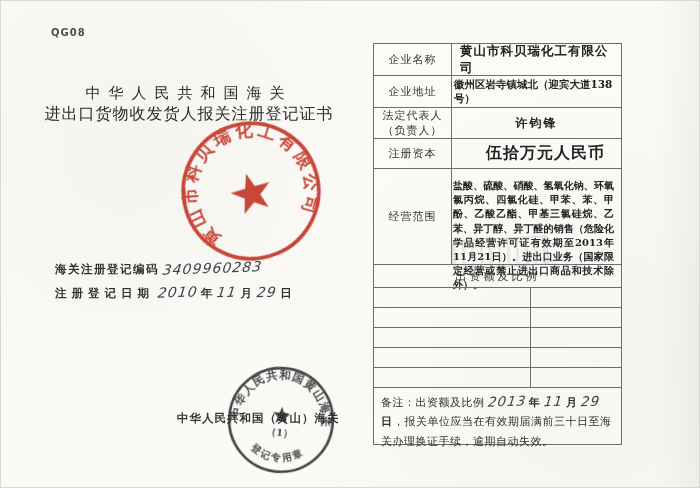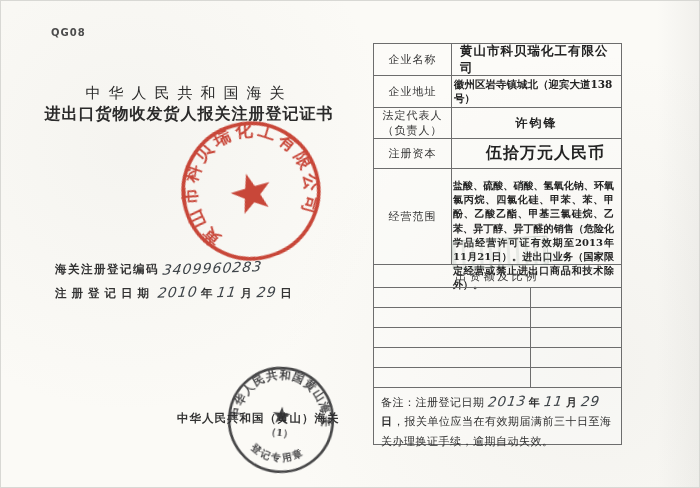--- a/index.html
+++ b/index.html
@@ -11,21 +11,21 @@
       linear-gradient(90deg, rgba(0,0,0,0) 94%, rgba(110,110,110,.07)),
       #fbfaf6;
     font-family:"DejaVu Serif", serif;
     color:#2f2f2f;
     border:1px solid #d8d8d4;
     box-sizing:border-box;
   }
   .abs{position:absolute;}
   .form-code{left:50px;top:26px;font-size:10px;letter-spacing:1px;color:#4c4c4c;font-family:"DejaVu Sans",sans-serif;font-weight:bold;}
   .title{left:28px;top:83px;width:320px;text-align:center;font-size:15px;font-weight:normal;letter-spacing:8px;color:#2b2b2b;white-space:nowrap;}
-  .subtitle{left:24px;top:103px;width:328px;text-align:center;font-size:16px;font-weight:bold;letter-spacing:1px;color:#2b2b2b;white-space:nowrap;}
+  .subtitle{left:24px;top:103px;width:328px;text-align:center;font-size:16px;font-weight:normal;letter-spacing:1px;color:#2b2b2b;white-space:nowrap;}
 
   
   .red-seal{left:176px;top:116px;width:148px;height:148px;transform:rotate(-16deg);opacity:.88;filter:blur(.4px);}
   
   .black-seal{left:222px;top:361px;width:116px;height:116px;transform:rotate(6deg);opacity:.87;filter:blur(.3px);}
 
   .reg-line{left:54px;top:260px;font-size:11.5px;color:#333;white-space:nowrap;}
   .reg-line .lbl{letter-spacing:1.5px;font-weight:bold;}
   .reg-line2{left:54px;top:284px;font-size:11.5px;color:#333;white-space:nowrap;}
   .reg-line2 .lbl{letter-spacing:5px;font-weight:bold;}
@@ -163,21 +163,21 @@
       <div class="inv-name"></div>
       <div class="inv-amt"></div>
     </div>
     <div class="trow re">
       <div class="inv-name"></div>
       <div class="inv-amt"></div>
     </div>
 
     <div class="trow rb">
       <div class="remark">
-        <span>备注：注册登记日期</span><span class="hw">2013</span><span class="unit">年</span><span class="hw">11</span><span class="unit">月</span><span class="hw">29</span><span class="unit">日</span><span>，报关单位应当在有效期届满前三十日至海关办理换证手续，逾期自动失效。</span>
+        <span>备注：出资额及比例</span><span class="hw">2013</span><span class="unit">年</span><span class="hw">11</span><span class="unit">月</span><span class="hw">29</span><span class="unit">日</span><span>，报关单位应当在有效期届满前三十日至海关办理换证手续，逾期自动失效。</span>
       </div>
     </div>
 
   </div>
 
   <div class="abs faint-stamp"></div>
 
 </div>
 
 </body></html>

